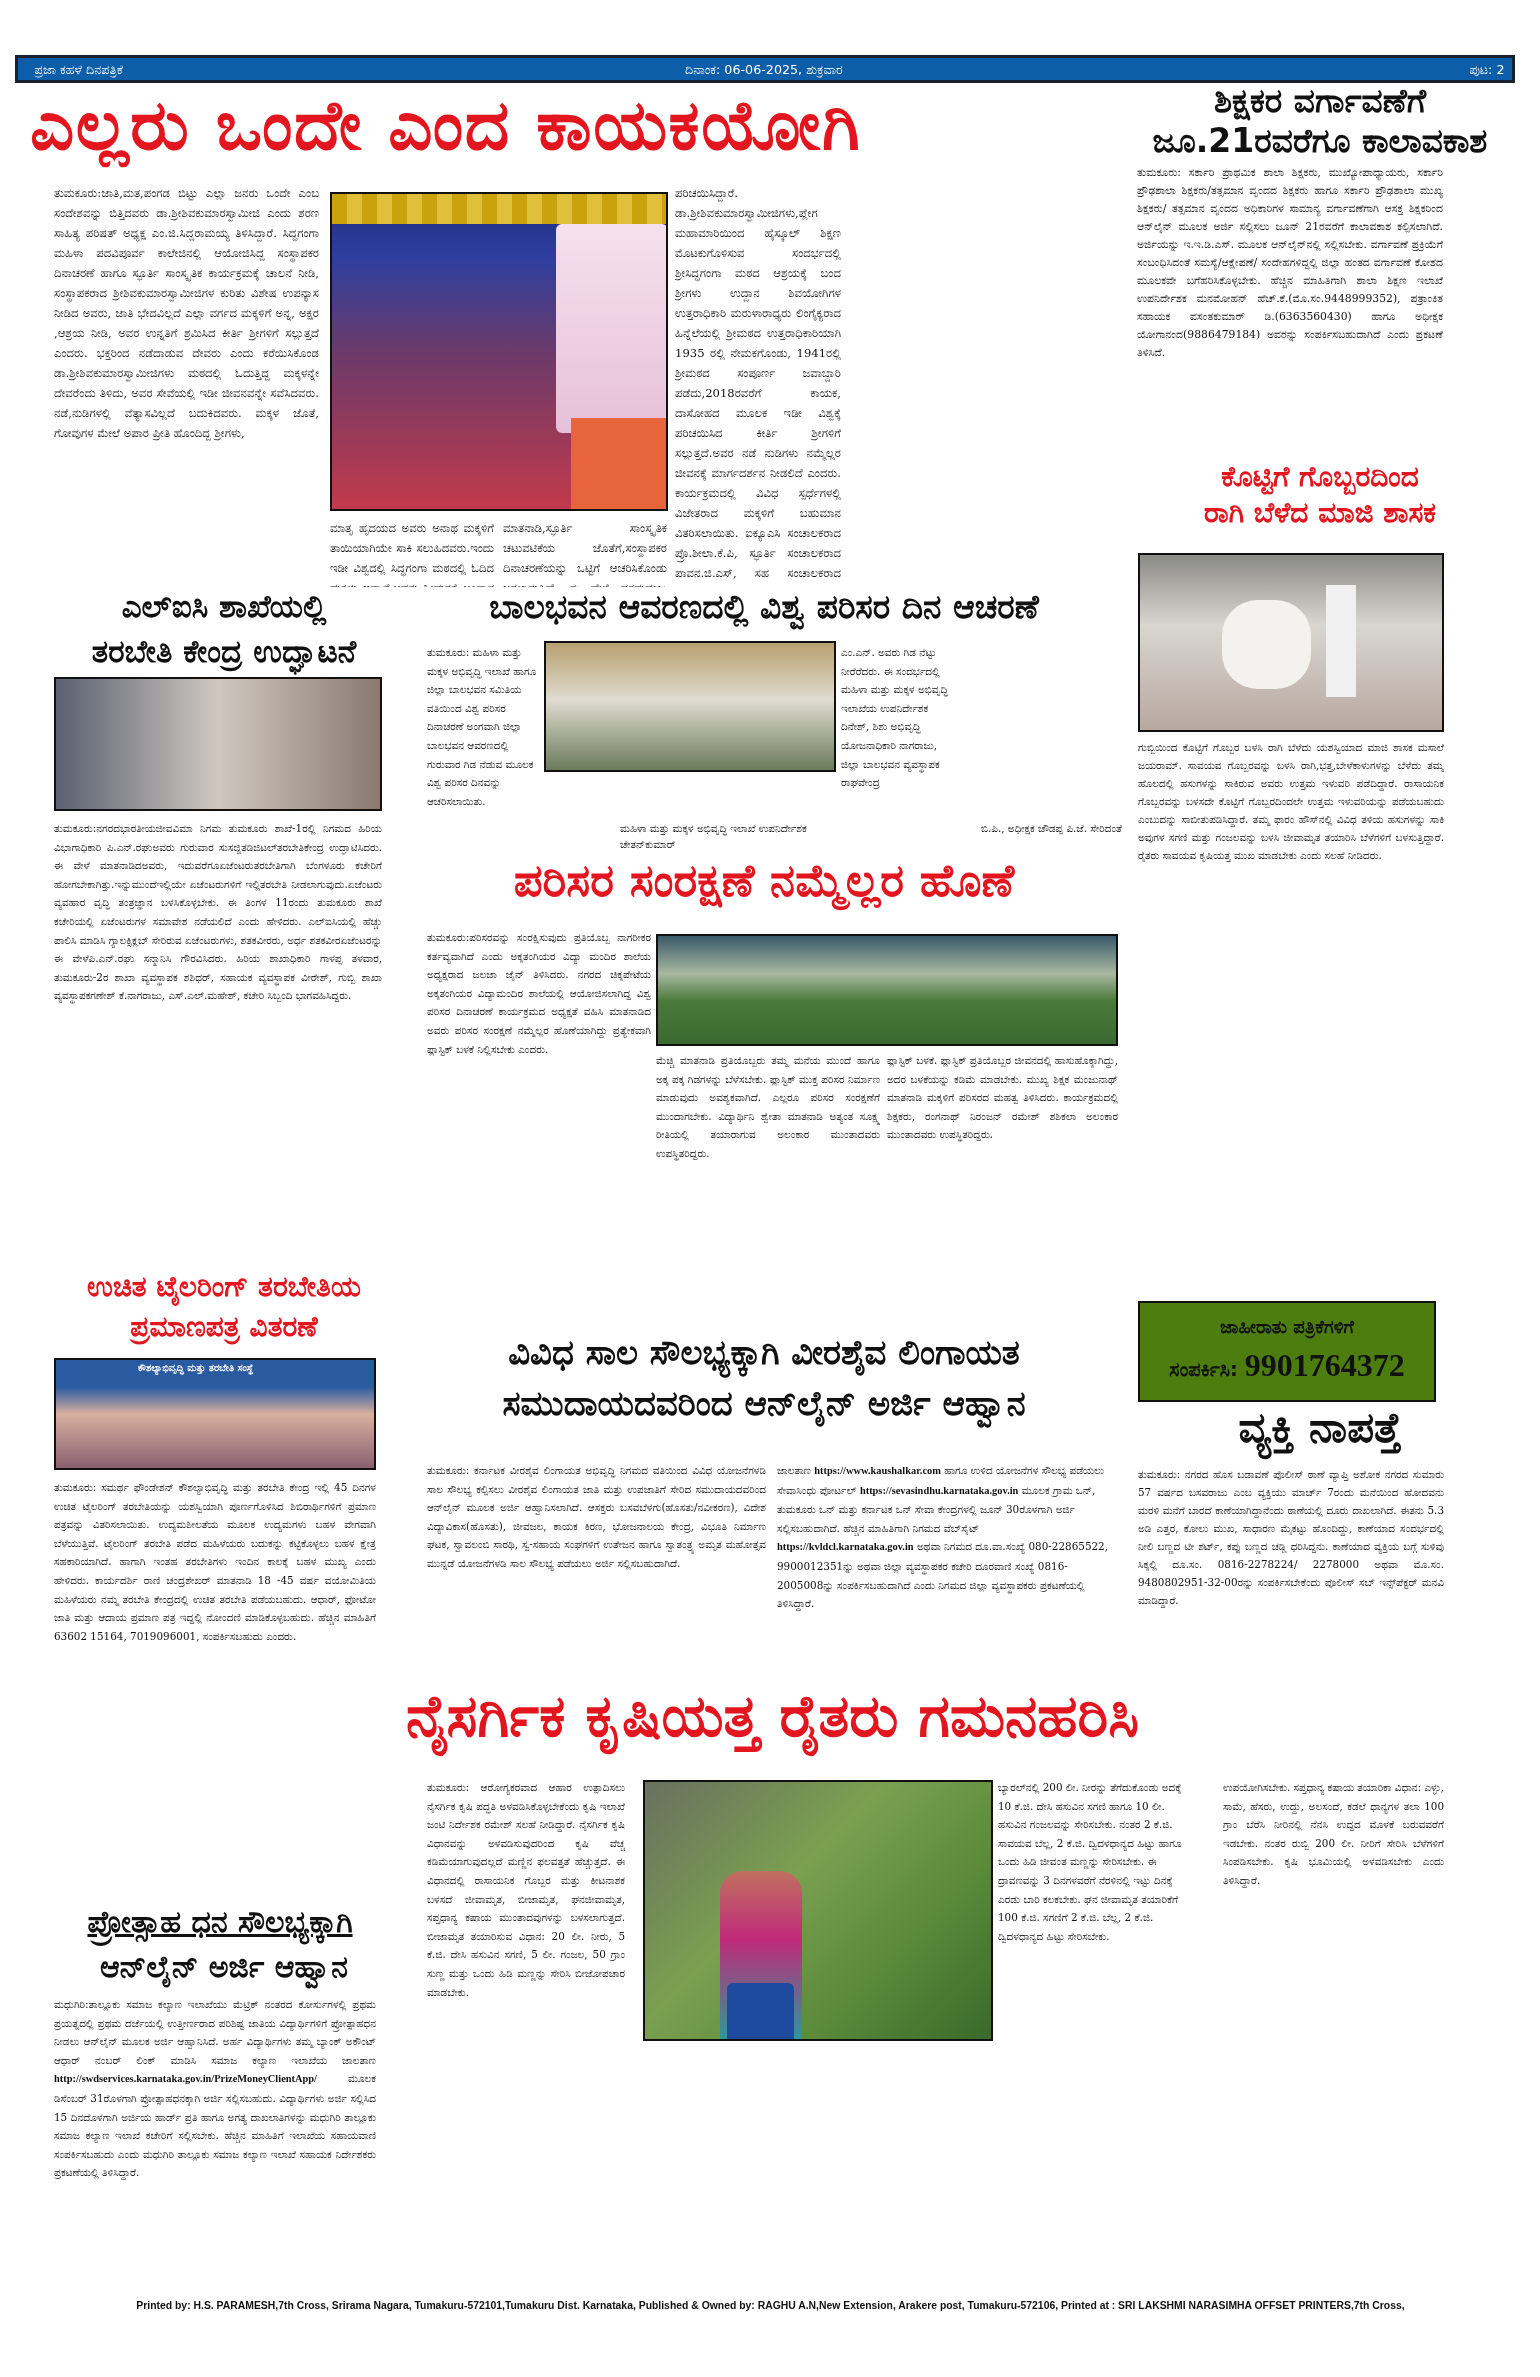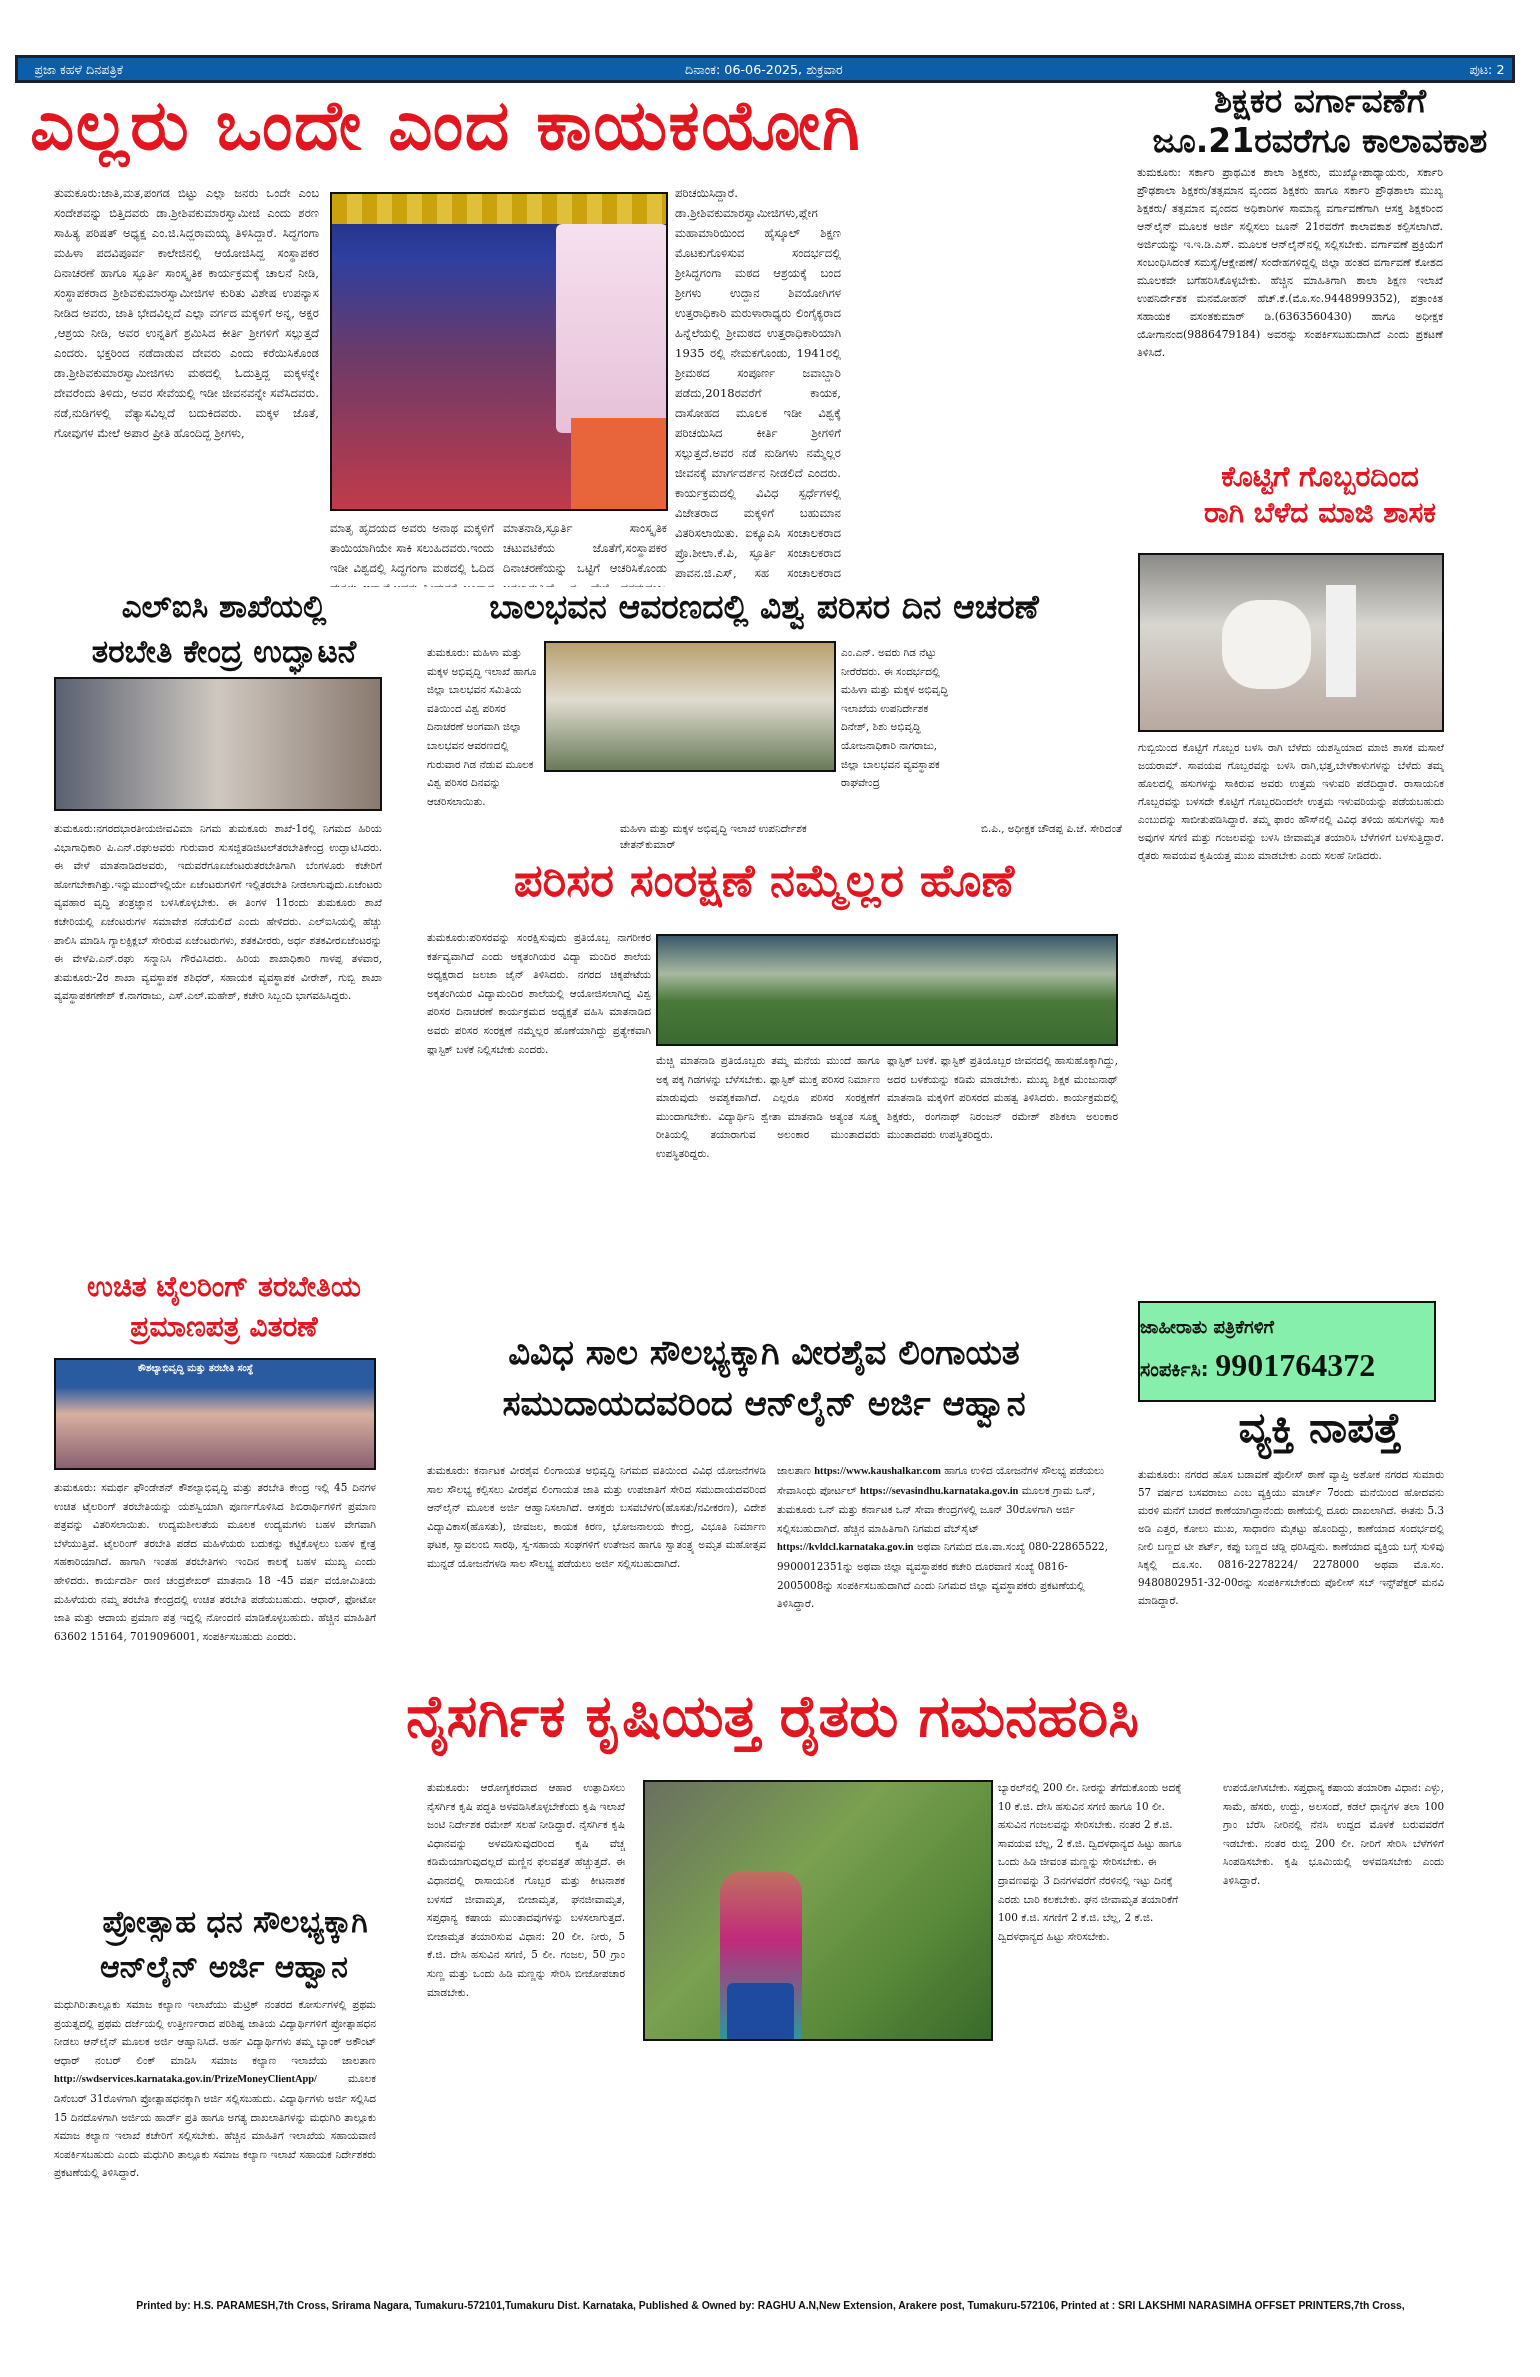--- a/index.html
+++ b/index.html
@@ -6,21 +6,21 @@
   body{width:1541px;height:2377px;position:relative;overflow:hidden;font-family:"DejaVu Sans",sans-serif;color:#111;}
   .abs{position:absolute;}
   .masthead{left:15px;top:55px;width:1500px;height:28px;background:#0c5ea8;border:3px solid #1a2230;box-sizing:border-box;color:#fff;font-size:12.7px;}
   .masthead span{position:absolute;top:4px;}
   .hl{font-family:"DejaVu Sans",sans-serif;font-weight:bold;text-align:center;line-height:1.1;}
   .red{color:#e3161f;}
   .blk{color:#111;}
   .body{font-family:"DejaVu Serif",serif;font-size:11.6px;line-height:20px;text-align:justify;color:#111;overflow:hidden;}
   .photo{border:2.2px solid #111;box-sizing:border-box;overflow:hidden;}
   .caption{font-family:"DejaVu Serif",serif;font-size:10.4px;line-height:16.4px;color:#111;}
-  .adbox{border:2.2px solid #111;box-sizing:border-box;background:#86efac;text-align:left;}
+  .adbox{border:2.2px solid #111;box-sizing:border-box;background:#4d7c0f;text-align:center;}
   .footer{font-family:"Liberation Sans",sans-serif;font-size:10.4px;font-weight:bold;text-align:center;color:#111;line-height:16.4px;}
   .url{font-family:"Liberation Serif",serif;font-weight:bold;margin-top:6px;}
 </style>
 </head>
 <body>
 
 <div class="abs masthead">
   <span style="left:16.4px;">ಪ್ರಜಾ ಕಹಳೆ ದಿನಪತ್ರಿಕೆ</span>
   <span style="left:667px;">ದಿನಾಂಕ: 06-06-2025, ಶುಕ್ರವಾರ</span>
   <span style="right:7.5px;">ಪುಟ: 2</span>
@@ -91,21 +91,21 @@
   <div style="font-size:18px;font-weight:bold;margin-top:13.4px;">ಜಾಹೀರಾತು ಪತ್ರಿಕೆಗಳಿಗೆ</div>
   <div style="font-size:19.4px;font-weight:bold;margin-top:9px;">
     <span>ಸಂಪರ್ಕಿಸಿ:</span>
     <span style="font-family:'Liberation Serif',serif;font-size:32px;">9901764372</span>
   </div>
 </div>
 
 <div class="abs hl blk" style="left:1126px;top:1405px;width:388px;font-size:42px;">ವ್ಯಕ್ತಿ ನಾಪತ್ತೆ</div>
 <div class="abs body" style="left:1138px;top:1465px;width:306px;height:201px;font-size:10.4px;line-height:18px;">ತುಮಕೂರು: ನಗರದ ಹೊಸ ಬಡಾವಣೆ ಪೊಲೀಸ್ ಠಾಣೆ ವ್ಯಾಪ್ತಿ ಅಶೋಕ ನಗರದ ಸುಮಾರು 57 ವರ್ಷದ ಬಸವರಾಜು ಎಂಬ ವ್ಯಕ್ತಿಯು ಮಾರ್ಚ್ 7ರಂದು ಮನೆಯಿಂದ ಹೋದವನು ಮರಳಿ ಮನೆಗೆ ಬಾರದೆ ಕಾಣೆಯಾಗಿದ್ದಾನೆಂದು ಠಾಣೆಯಲ್ಲಿ ದೂರು ದಾಖಲಾಗಿದೆ. ಈತನು 5.3 ಅಡಿ ಎತ್ತರ, ಕೋಲು ಮುಖ, ಸಾಧಾರಣ ಮೈಕಟ್ಟು ಹೊಂದಿದ್ದು, ಕಾಣೆಯಾದ ಸಂದರ್ಭದಲ್ಲಿ ನೀಲಿ ಬಣ್ಣದ ಟೀ ಶರ್ಟ್, ಕಪ್ಪು ಬಣ್ಣದ ಚಡ್ಡಿ ಧರಿಸಿದ್ದನು. ಕಾಣೆಯಾದ ವ್ಯಕ್ತಿಯ ಬಗ್ಗೆ ಸುಳಿವು ಸಿಕ್ಕಲ್ಲಿ ದೂ.ಸಂ. 0816-2278224/ 2278000 ಅಥವಾ ಮೊ.ಸಂ. 9480802951-32-00ರನ್ನು ಸಂಪರ್ಕಿಸಬೇಕೆಂದು ಪೊಲೀಸ್ ಸಬ್ ಇನ್ಸ್‌ಪೆಕ್ಟರ್ ಮನವಿ ಮಾಡಿದ್ದಾರೆ.</div>
 
-<div class="abs hl blk" style="left:41px;top:1905px;width:388px;font-size:30px;">ಪ್ರೋತ್ಸಾಹ ಧನ ಸೌಲಭ್ಯಕ್ಕಾಗಿ</div>
+<div class="abs hl blk" style="left:26px;top:1905px;width:388px;font-size:30px;text-decoration:underline;">ಪ್ರೋತ್ಸಾಹ ಧನ ಸೌಲಭ್ಯಕ್ಕಾಗಿ</div>
 <div class="abs hl blk" style="left:30px;top:1950px;width:388px;font-size:30px;">ಆನ್‌ಲೈನ್ ಅರ್ಜಿ ಆಹ್ವಾನ</div>
 <div class="abs body" style="left:54px;top:1995px;width:322px;height:298px;font-size:10.4px;line-height:18.6px;">
   <span>ಮಧುಗಿರಿ:ತಾಲ್ಲೂಕು ಸಮಾಜ ಕಲ್ಯಾಣ ಇಲಾಖೆಯು ಮೆಟ್ರಿಕ್ ನಂತರದ ಕೋರ್ಸುಗಳಲ್ಲಿ ಪ್ರಥಮ ಪ್ರಯತ್ನದಲ್ಲಿ ಪ್ರಥಮ ದರ್ಜೆಯಲ್ಲಿ ಉತ್ತೀರ್ಣರಾದ ಪರಿಶಿಷ್ಟ ಜಾತಿಯ ವಿದ್ಯಾರ್ಥಿಗಳಿಗೆ ಪ್ರೋತ್ಸಾಹಧನ ನೀಡಲು ಆನ್‌ಲೈನ್ ಮೂಲಕ ಅರ್ಜಿ ಆಹ್ವಾನಿಸಿದೆ. ಅರ್ಹ ವಿದ್ಯಾರ್ಥಿಗಳು ತಮ್ಮ ಬ್ಯಾಂಕ್ ಅಕೌಂಟ್ ಆಧಾರ್ ನಂಬರ್ ಲಿಂಕ್ ಮಾಡಿಸಿ ಸಮಾಜ ಕಲ್ಯಾಣ ಇಲಾಖೆಯ ಜಾಲತಾಣ</span>
   <span class="url">http://swdservices.karnataka.gov.in/PrizeMoneyClientApp/</span>
   <span>ಮೂಲಕ ಡಿಸೆಂಬರ್ 31ರೊಳಗಾಗಿ ಪ್ರೋತ್ಸಾಹಧನಕ್ಕಾಗಿ ಅರ್ಜಿ ಸಲ್ಲಿಸಬಹುದು. ವಿದ್ಯಾರ್ಥಿಗಳು ಅರ್ಜಿ ಸಲ್ಲಿಸಿದ 15 ದಿನದೊಳಗಾಗಿ ಅರ್ಜಿಯ ಹಾರ್ಡ್ ಪ್ರತಿ ಹಾಗೂ ಅಗತ್ಯ ದಾಖಲಾತಿಗಳನ್ನು ಮಧುಗಿರಿ ತಾಲ್ಲೂಕು ಸಮಾಜ ಕಲ್ಯಾಣ ಇಲಾಖೆ ಕಚೇರಿಗೆ ಸಲ್ಲಿಸಬೇಕು. ಹೆಚ್ಚಿನ ಮಾಹಿತಿಗೆ ಇಲಾಖೆಯ ಸಹಾಯವಾಣಿ ಸಂಪರ್ಕಿಸಬಹುದು ಎಂದು ಮಧುಗಿರಿ ತಾಲ್ಲೂಕು ಸಮಾಜ ಕಲ್ಯಾಣ ಇಲಾಖೆ ಸಹಾಯಕ ನಿರ್ದೇಶಕರು ಪ್ರಕಟಣೆಯಲ್ಲಿ ತಿಳಿಸಿದ್ದಾರೆ.</span>
 </div>
 
 <div class="abs hl red" style="left:406px;top:1685px;width:1088px;font-size:58px;text-align:left;">ನೈಸರ್ಗಿಕ ಕೃಷಿಯತ್ತ ರೈತರು ಗಮನಹರಿಸಿ</div>
 <div class="abs body" style="left:427px;top:1778px;width:198px;height:514px;font-size:10.4px;line-height:18.6px;">ತುಮಕೂರು: ಆರೋಗ್ಯಕರವಾದ ಆಹಾರ ಉತ್ಪಾದಿಸಲು ನೈಸರ್ಗಿಕ ಕೃಷಿ ಪದ್ಧತಿ ಅಳವಡಿಸಿಕೊಳ್ಳಬೇಕೆಂದು ಕೃಷಿ ಇಲಾಖೆ ಜಂಟಿ ನಿರ್ದೇಶಕ ರಮೇಶ್ ಸಲಹೆ ನೀಡಿದ್ದಾರೆ. ನೈಸರ್ಗಿಕ ಕೃಷಿ ವಿಧಾನವನ್ನು ಅಳವಡಿಸುವುದರಿಂದ ಕೃಷಿ ವೆಚ್ಚ ಕಡಿಮೆಯಾಗುವುದಲ್ಲದೆ ಮಣ್ಣಿನ ಫಲವತ್ತತೆ ಹೆಚ್ಚುತ್ತದೆ. ಈ ವಿಧಾನದಲ್ಲಿ ರಾಸಾಯನಿಕ ಗೊಬ್ಬರ ಮತ್ತು ಕೀಟನಾಶಕ ಬಳಸದೆ ಜೀವಾಮೃತ, ಬೀಜಾಮೃತ, ಘನಜೀವಾಮೃತ, ಸಪ್ತಧಾನ್ಯ ಕಷಾಯ ಮುಂತಾದವುಗಳನ್ನು ಬಳಸಲಾಗುತ್ತದೆ. ಬೀಜಾಮೃತ ತಯಾರಿಸುವ ವಿಧಾನ: 20 ಲೀ. ನೀರು, 5 ಕೆ.ಜಿ. ದೇಸಿ ಹಸುವಿನ ಸಗಣಿ, 5 ಲೀ. ಗಂಜಲ, 50 ಗ್ರಾಂ ಸುಣ್ಣ ಮತ್ತು ಒಂದು ಹಿಡಿ ಮಣ್ಣನ್ನು ಸೇರಿಸಿ ಬೀಜೋಪಚಾರ ಮಾಡಬೇಕು.</div>
 <div class="abs photo" style="left:643px;top:1780px;width:350px;height:261px;background:linear-gradient(135deg,#6a7060 0%,#7aa050 40%,#5a8a3a 70%,#3a6a2a 100%);">

